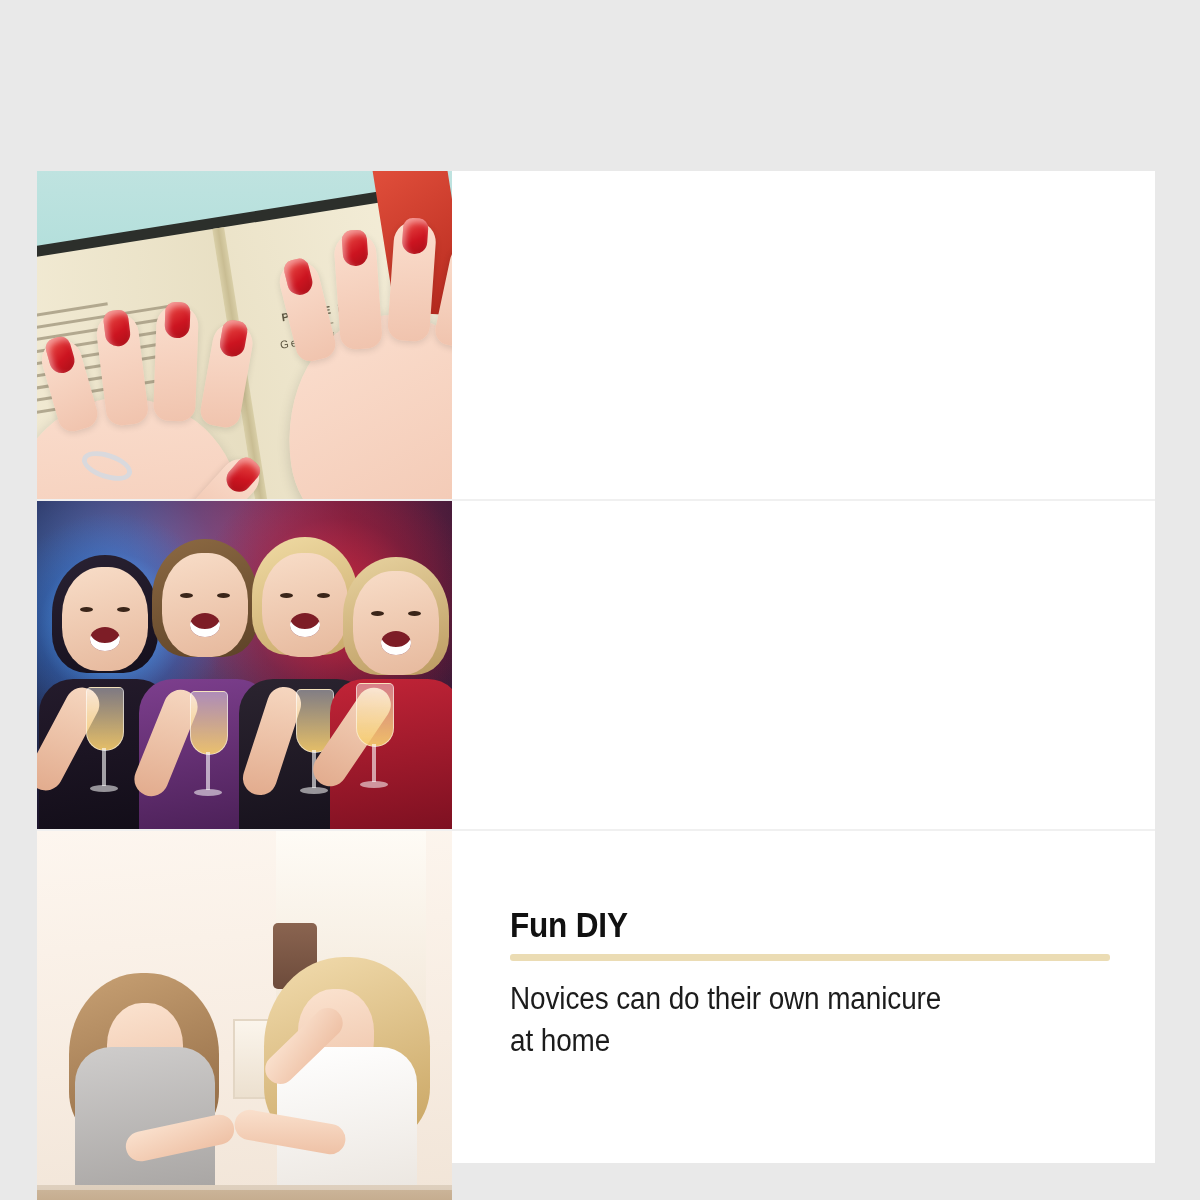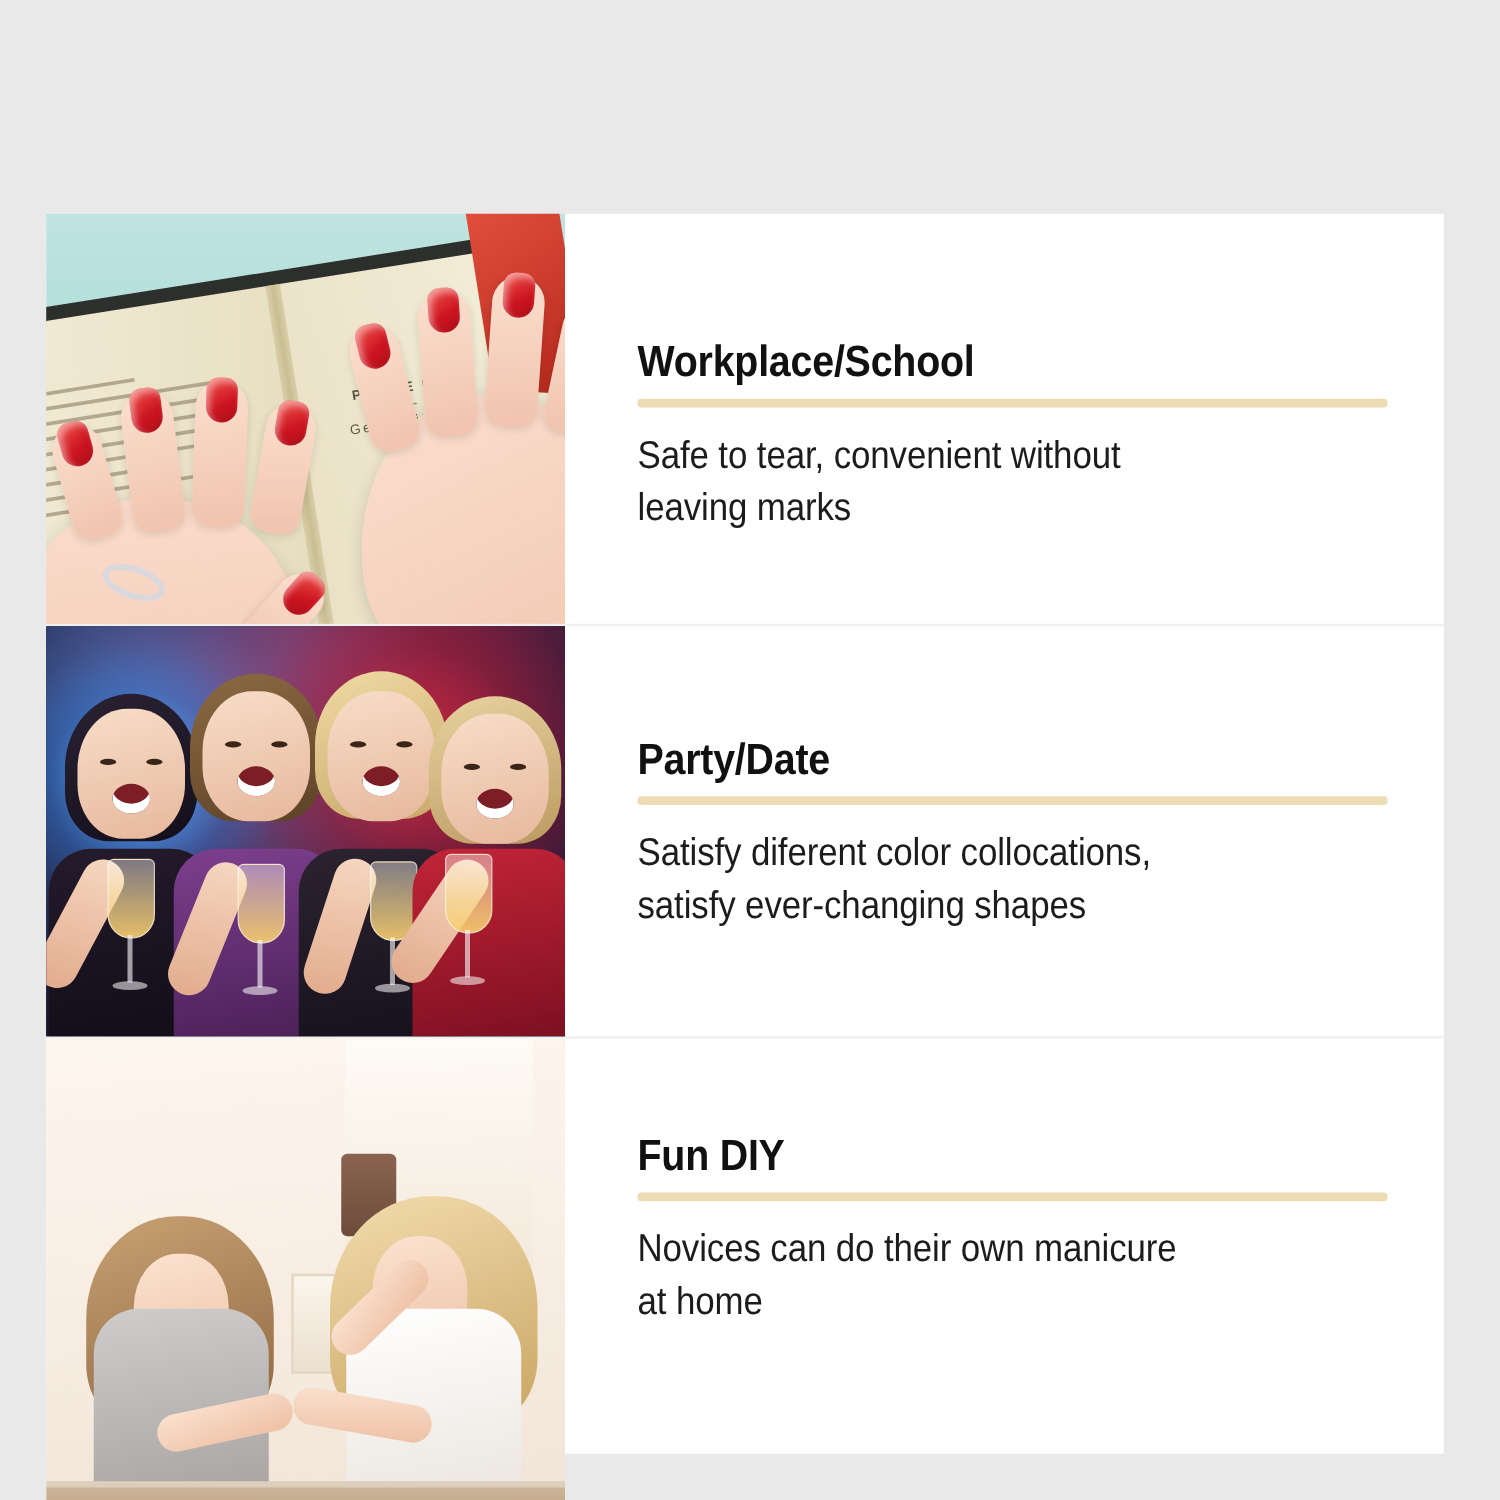--- a/index.html
+++ b/index.html
@@ -247,26 +247,20 @@
           <div class="fin" style="left:64px;top:-2px;width:42px;height:116px;transform:rotate(-4deg);">
               <span class="nail"></span>
             </div>
           <div class="fin" style="left:118px;top:-14px;width:42px;height:120px;transform:rotate(4deg);">
               <span class="nail"></span>
             </div>
           <div class="fin" style="left:170px;top:8px;width:40px;height:104px;transform:rotate(12deg);"></div>
         </div>
       </div>
 
-      <div class="copy">
-        <div class="sec-title" style="color: rgb(17, 17, 17);">Workplace/School</div>
-        <div class="rule" style="background: rgb(235, 220, 180);"></div>
-        <div class="sec-body" style="color: rgb(28, 28, 28);">Safe to tear, convenient without
-leaving marks</div>
-      </div>
     </div>
 
     <div class="row r2" style="border-bottom-color: rgb(240, 240, 240);">
 
       <div class="thumb ph2">
         <div class="glowA"></div>
         <div class="glowB"></div>
 
         <div class="girl" style="left:4px;width:128px;height:280px;">
           <div class="hair" style="top:6px;background:linear-gradient(160deg,#2a2233,#140f1c);"></div>
@@ -326,26 +320,20 @@
           <div class="body" style="bottom:0;background:linear-gradient(170deg,#c22437,#7d1021);"></div>
           <div class="arm" style="left:4px;bottom:36px;transform:rotate(34deg);"></div>
           <div class="glass" style="left:20px;bottom:34px;">
             <span class="bowl"></span>
             <span class="stem"></span>
             <span class="foot"></span>
           </div>
         </div>
       </div>
 
-      <div class="copy">
-        <div class="sec-title" style="color: rgb(17, 17, 17);">Party/Date</div>
-        <div class="rule" style="background: rgb(235, 220, 180);"></div>
-        <div class="sec-body" style="color: rgb(28, 28, 28);">Satisfy diferent color collocations,
-satisfy ever-changing shapes</div>
-      </div>
     </div>
 
     <div class="row r3 last">
 
       <div class="thumb ph3">
         <div class="win"></div>
         <div class="shelf"></div>
         <div class="vase"></div>
         <div class="plant"></div>
 

